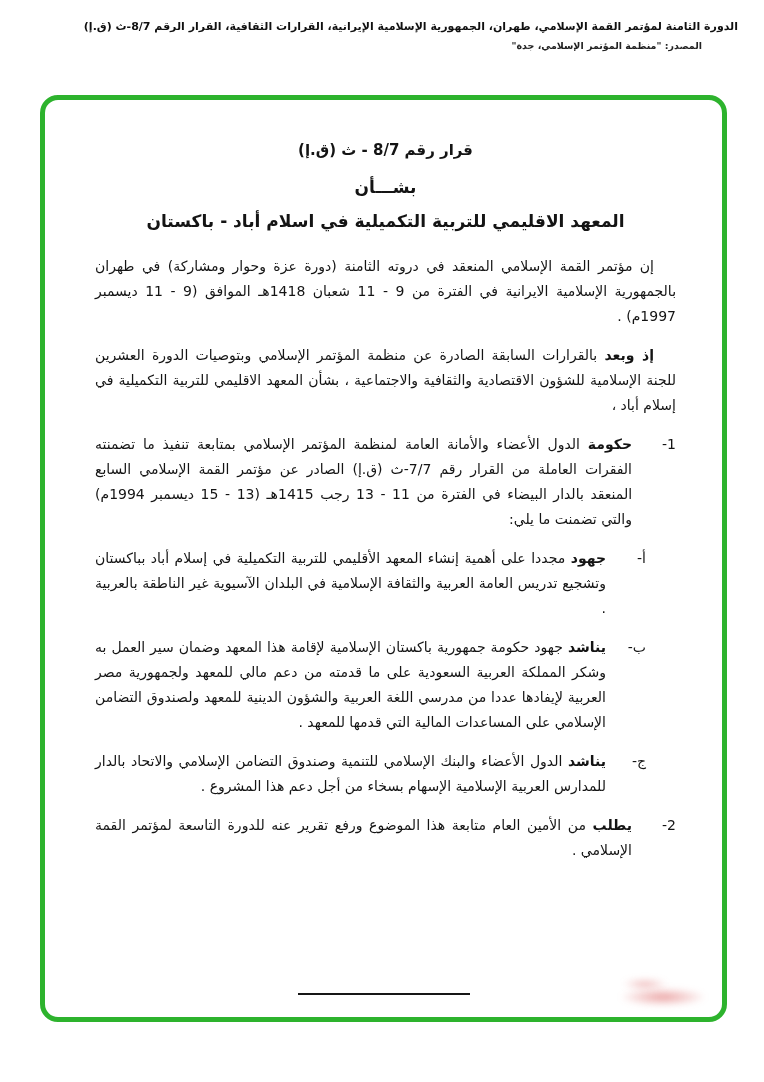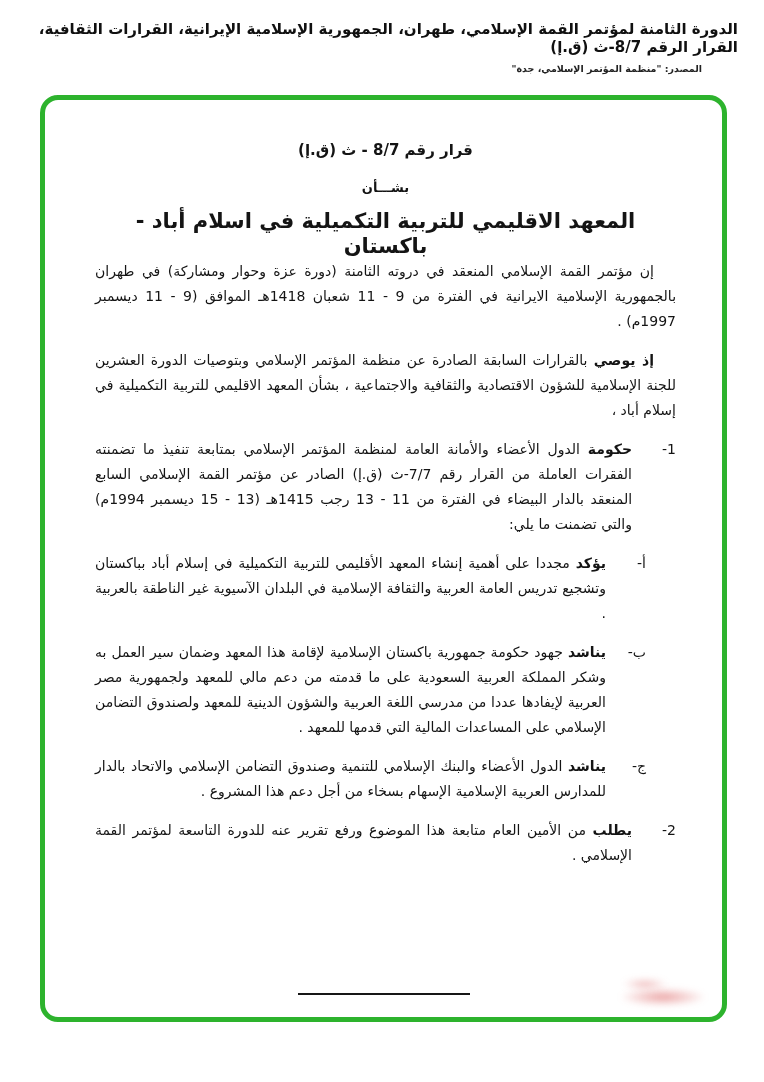--- a/index.html
+++ b/index.html
@@ -3,36 +3,36 @@
 <meta charset="utf-8">
 <style>
   * { margin:0; padding:0; box-sizing:border-box; }
   html,body { background:#ffffff; }
   .page {
     position:relative; width:764px; height:1082px; margin:0 auto;
     background:#ffffff; overflow:hidden; color:#141414;
     font-family:"DejaVu Sans", sans-serif;
   }
   .top-header { position:absolute; top:20px; right:26px; left:12px; direction:rtl; text-align:right; }
-  .top-header .line1 { font-size:15px; font-weight:bold; color:#101010; }
+  .top-header .line1 { font-size:11px; font-weight:bold; color:#101010; }
   .top-header .line2 { font-size:9.5px; font-weight:bold; margin-top:7px; padding-left:0; padding-right:36px; color:#222; }
 
   .frame {
     position:absolute; top:95px; left:40px; width:687px; height:927px;
     border:5px solid #2db32d; border-radius:18px; background:#fff;
   }
   .doc {
     direction:rtl; height:100%; overflow:hidden;
     padding:38px 46px 20px 50px;
     font-size:14px; line-height:25px; text-align:justify; color:#141414;
   }
-  .title-block { text-align:center; }
+  .title-block { text-align:center; margin-bottom:20px; }
   .doc-title { font-weight:bold; font-size:15px; letter-spacing:1px; margin-bottom:12px; }
-  .doc-regarding { font-weight:bold; font-size:13px; margin-bottom:9px; }
-  .doc-subject { font-weight:bold; font-size:21px; }
+  .doc-regarding { font-weight:bold; font-size:17px; margin-bottom:9px; }
+  .doc-subject { font-weight:bold; font-size:17px; }
 
   .para { margin-bottom:14px; text-indent:22px; }
   .lead { font-weight:bold; }
 
   .item { display:flex; margin-bottom:14px; }
   .item .marker { flex:0 0 44px; }
   .item .text { flex:1; }
   .item.sub { margin-right:30px; }
   .item.sub .marker { flex:0 0 40px; }
 
@@ -71,37 +71,37 @@
         <div class="doc-regarding">بشـــأن</div>
         <div class="doc-subject">المعهد الاقليمي للتربية التكميلية في اسلام أباد - باكستان</div>
       </div>
 
       <p class="para">
         <span class="lead"></span>
         <span>إن مؤتمر القمة الإسلامي المنعقد في دروته الثامنة (دورة عزة وحوار ومشاركة) في طهران بالجمهورية الإسلامية الايرانية في الفترة من 9 - 11 شعبان 1418هـ الموافق (9 - 11 ديسمبر 1997م) .</span>
       </p>
 
       <p class="para">
-        <span class="lead">إذ يوصي</span>
+        <span class="lead">إذ وبعد</span>
         <span>بالقرارات السابقة الصادرة عن منظمة المؤتمر الإسلامي وبتوصيات الدورة العشرين للجنة الإسلامية للشؤون الاقتصادية والثقافية والاجتماعية ، بشأن المعهد الاقليمي للتربية التكميلية في إسلام أباد ،</span>
       </p>
 
 
       <div class="item">
         <span class="marker">1-</span>
         <span class="text">
           <span class="lead">حكومة</span>
           <span>الدول الأعضاء والأمانة العامة لمنظمة المؤتمر الإسلامي بمتابعة تنفيذ ما تضمنته الفقرات العاملة من القرار رقم 7/7-ث (ق.إ) الصادر عن مؤتمر القمة الإسلامي السابع المنعقد بالدار البيضاء في الفترة من 11 - 13 رجب 1415هـ (13 - 15 ديسمبر 1994م) والتي تضمنت ما يلي:</span>
         </span>
       </div>
 
       <div class="item sub">
         <span class="marker">أ-</span>
         <span class="text">
-          <span class="lead">يؤكد</span>
+          <span class="lead">جهود</span>
           <span>مجددا على أهمية إنشاء المعهد الأقليمي للتربية التكميلية في إسلام أباد بباكستان وتشجيع تدريس العامة العربية والثقافة الإسلامية في البلدان الآسيوية غير الناطقة بالعربية .</span>
         </span>
       </div>
 
       <div class="item sub">
         <span class="marker">ب-</span>
         <span class="text">
           <span class="lead">يناشد</span>
           <span>جهود حكومة جمهورية باكستان الإسلامية لإقامة هذا المعهد وضمان سير العمل به وشكر المملكة العربية السعودية على ما قدمته من دعم مالي للمعهد ولجمهورية مصر العربية لإيفادها عددا من مدرسي اللغة العربية والشؤون الدينية للمعهد ولصندوق التضامن الإسلامي على المساعدات المالية التي قدمها للمعهد .</span>
         </span>

